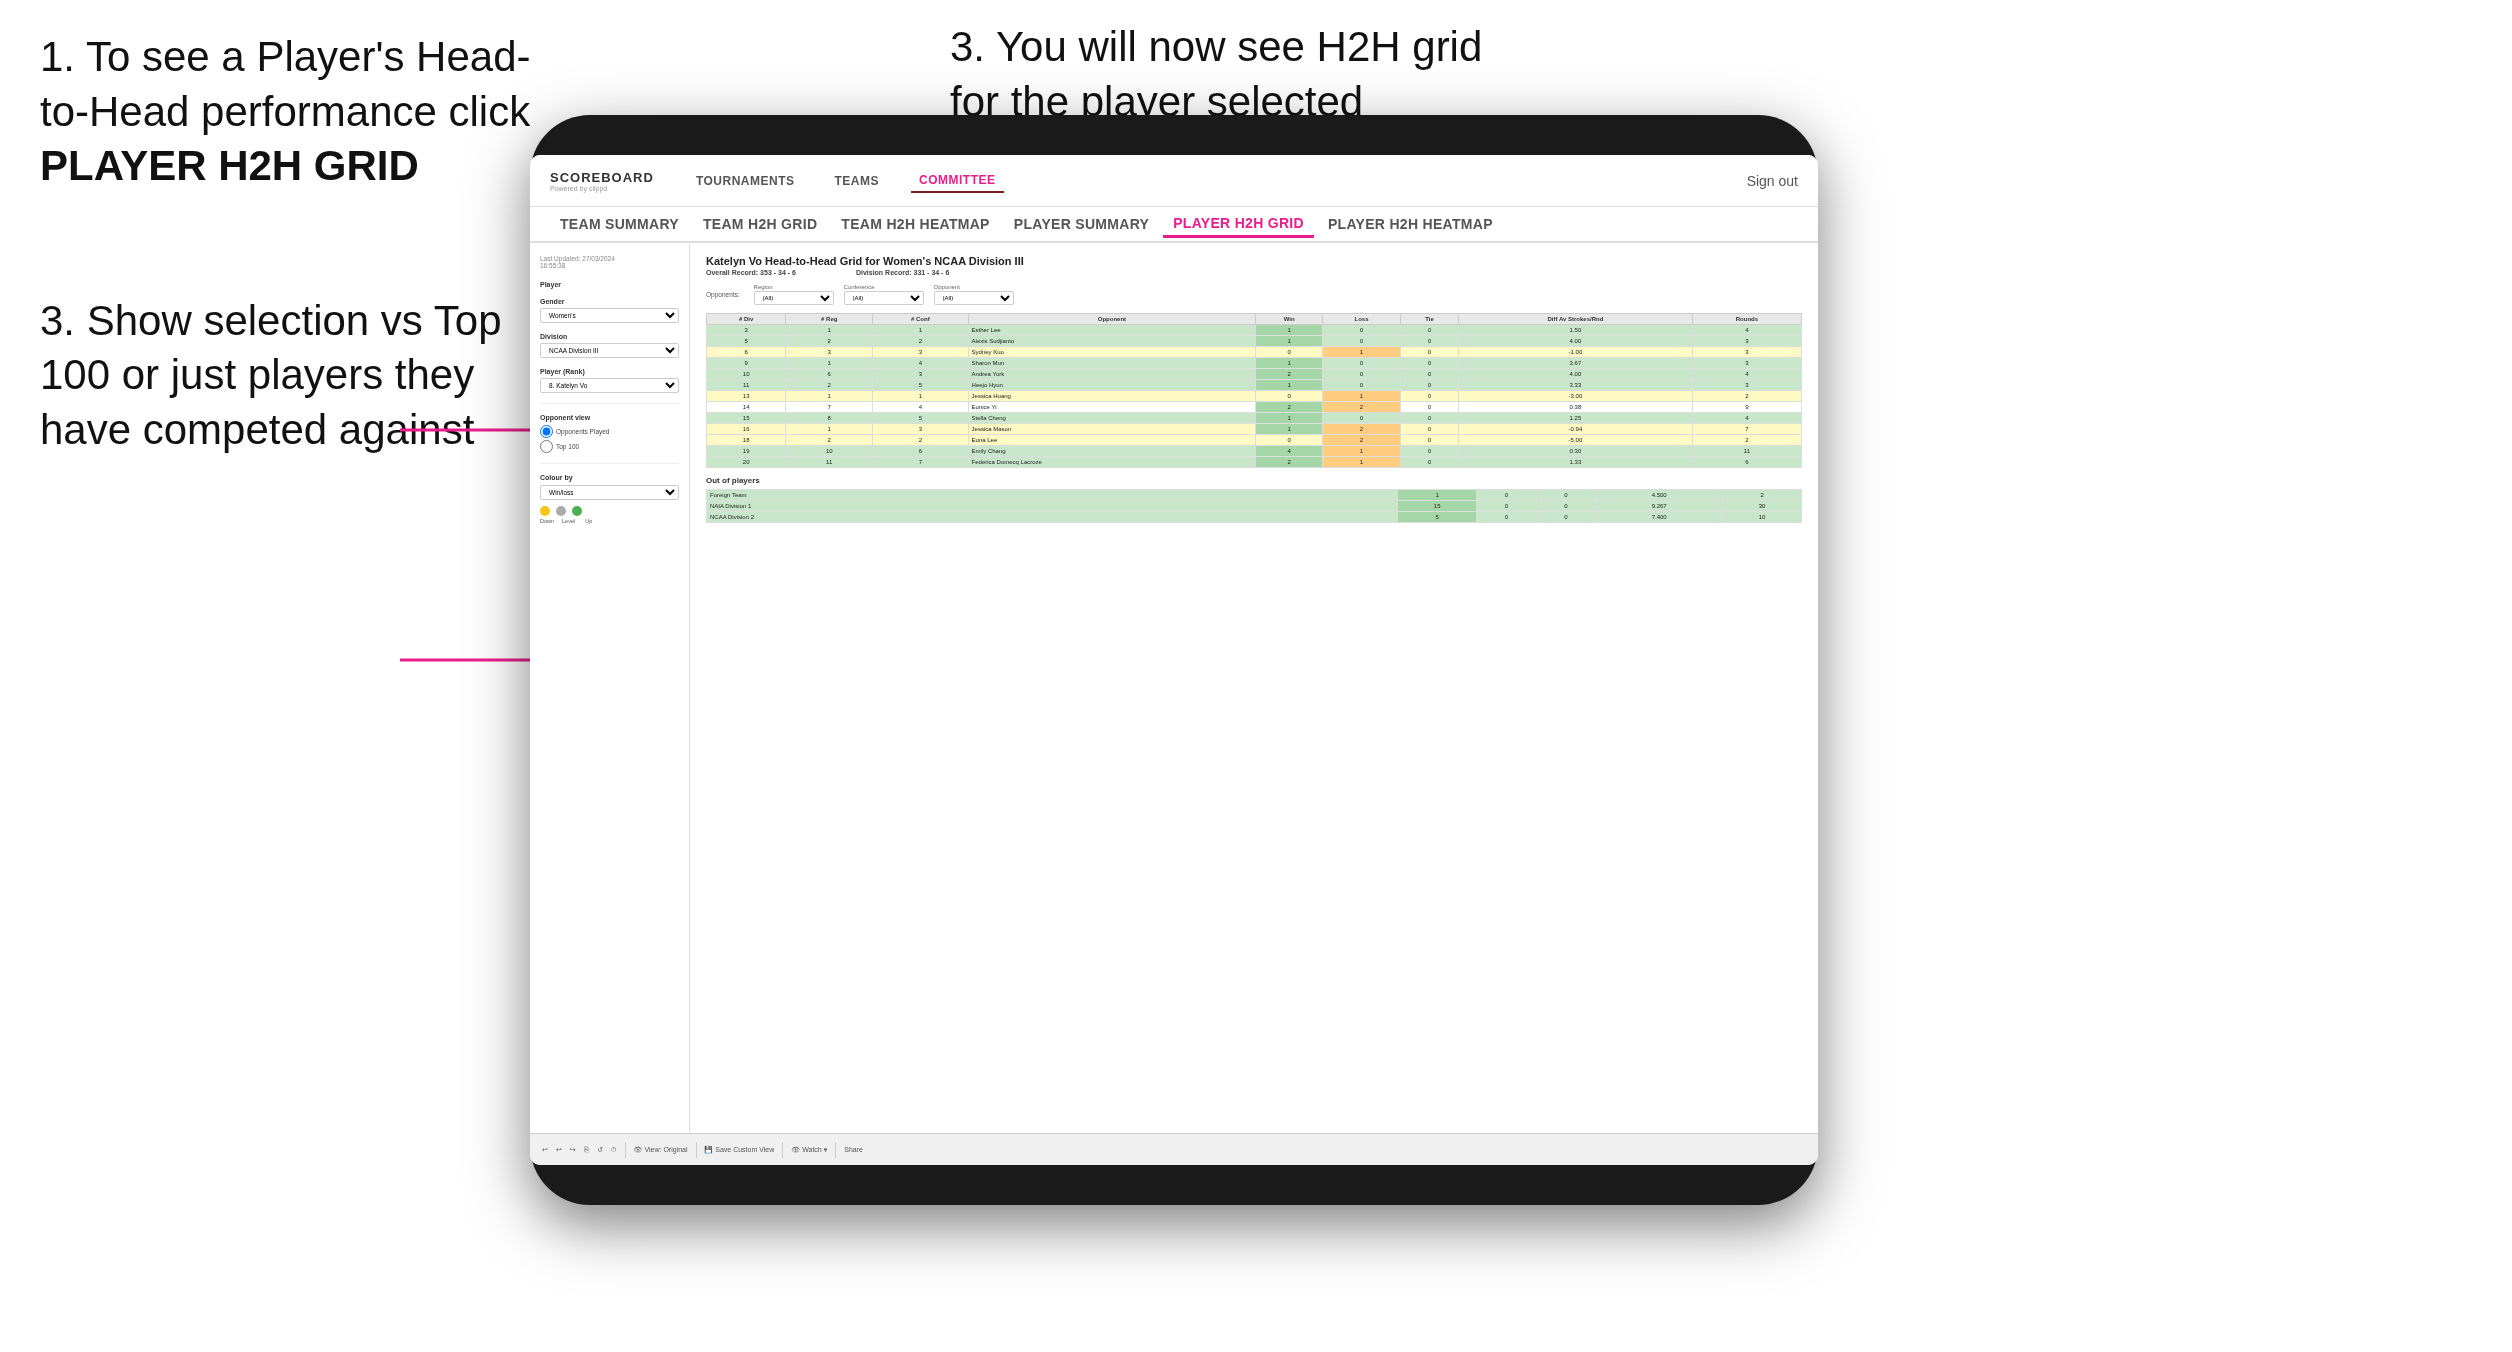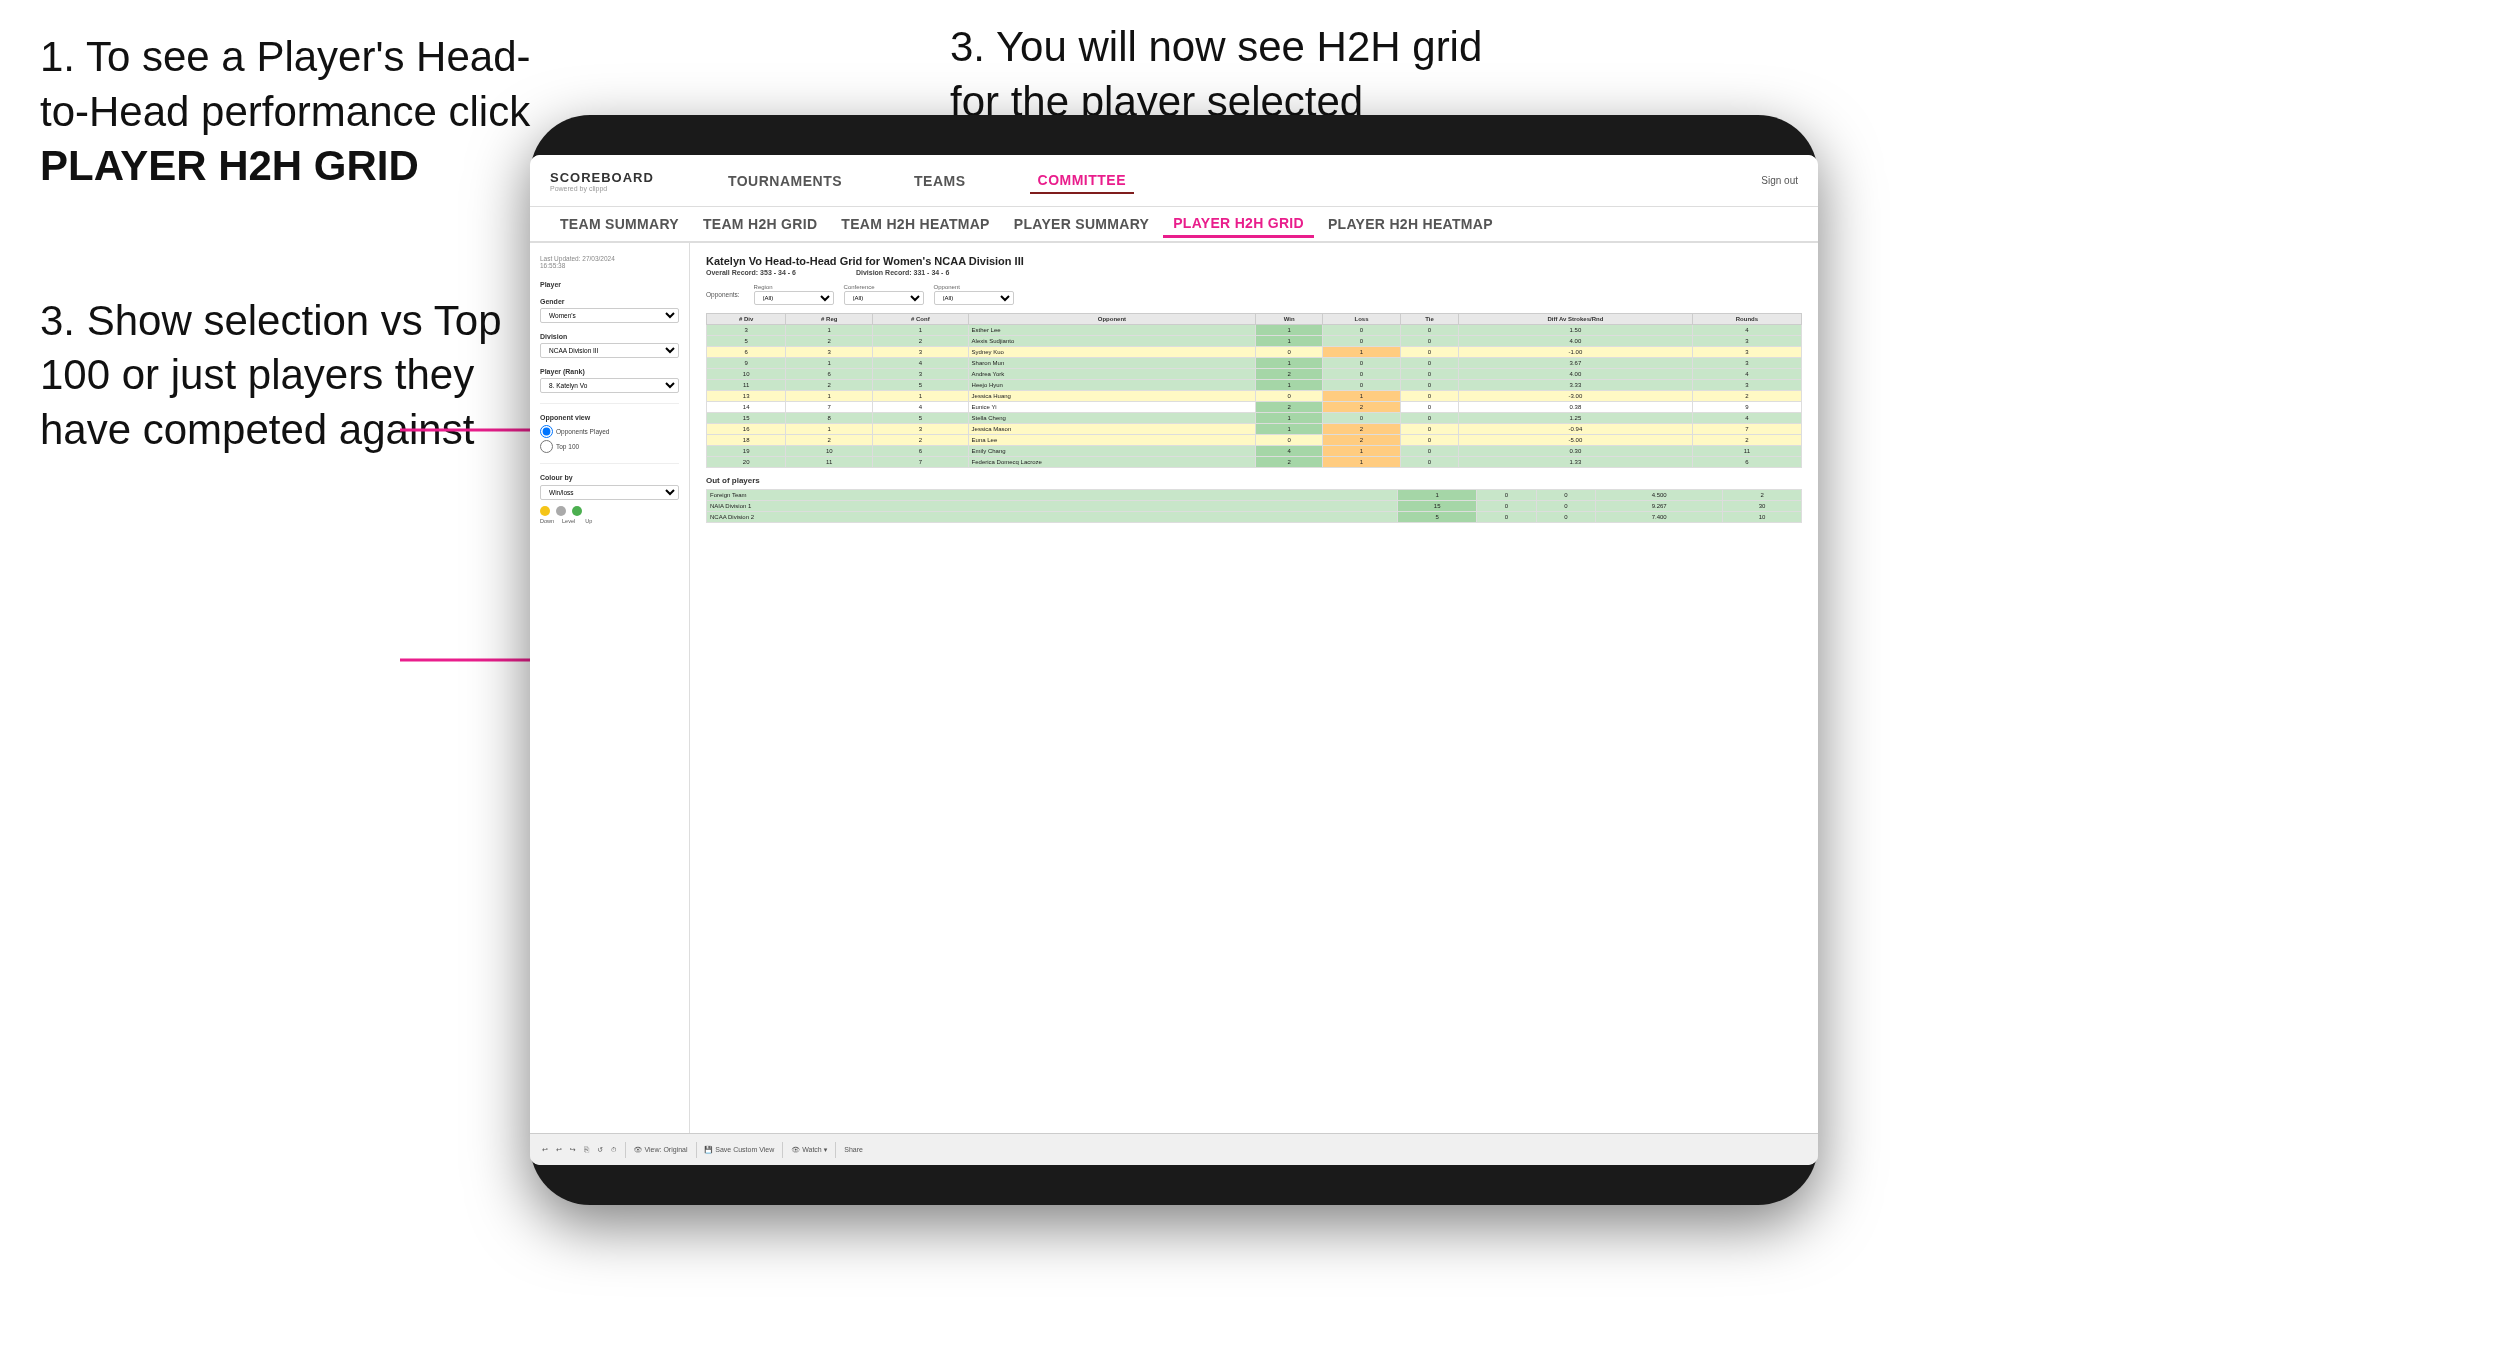--- a/index.html
+++ b/index.html
@@ -93,36 +93,35 @@
       font-size: 13px;
       font-weight: 900;
       letter-spacing: 1px;
       color: #333;
     }
     .logo-sub {
       font-size: 7px;
       color: #999;
     }
     .nav-item {
-      font-size: 14px;
+      font-size: 12px;
       font-weight: 600;
       color: #555;
       text-transform: uppercase;
       letter-spacing: 0.5px;
       cursor: pointer;
       padding: 4px 8px;
-      margin-left: 32px;
     }
     .nav-item.active {
       color: #e91e8c;
       border-bottom: 2px solid #7f1d1d;
     }
     .nav-spacer { flex: 1; }
     .sign-out {
-      font-size: 10px;
+      font-size: 14px;
       color: #555;
     }
 
     
     .subnav {
       background: #ffffff;
       border-bottom: 2px solid #ddd;
       padding: 0 20px;
       display: flex;
       align-items: center;

